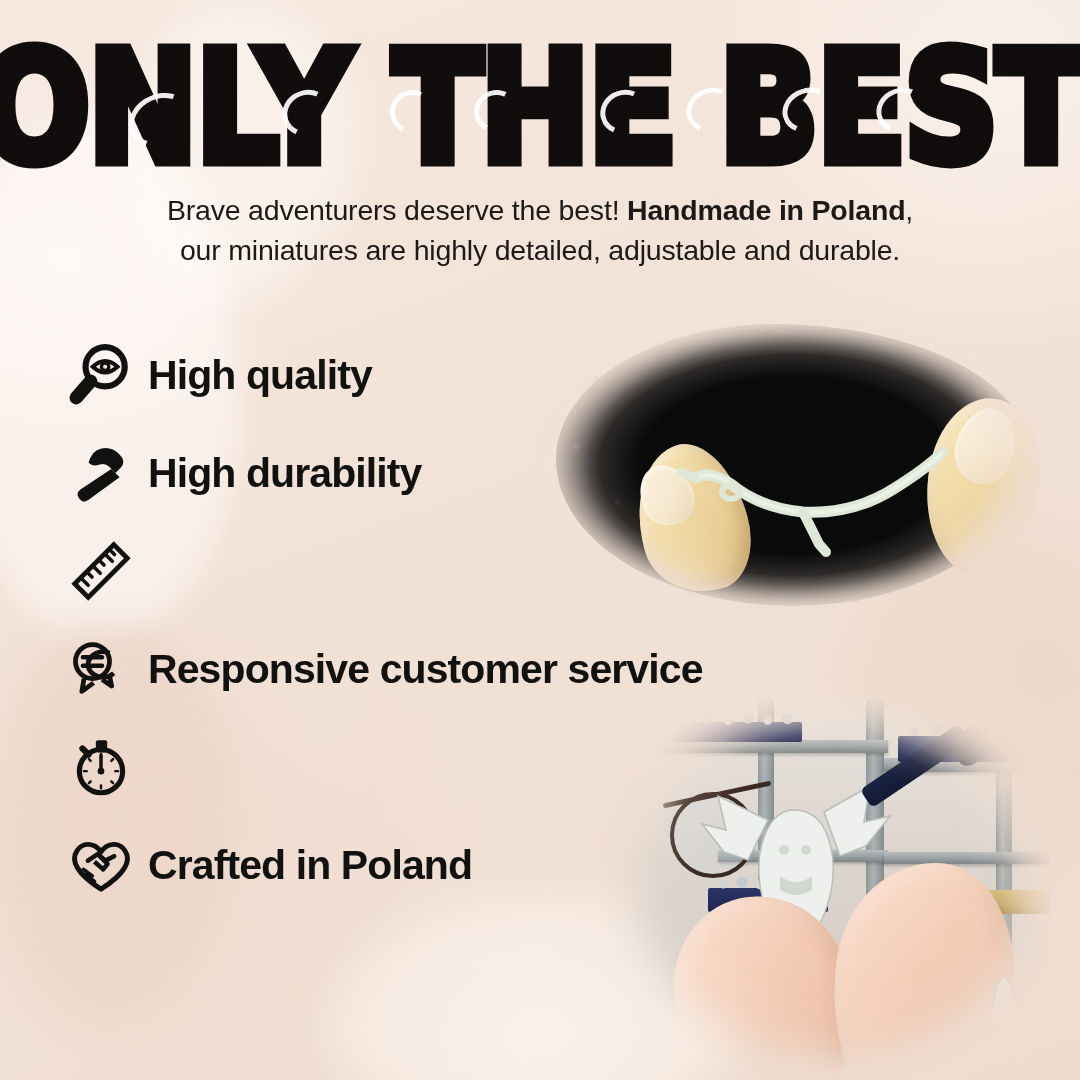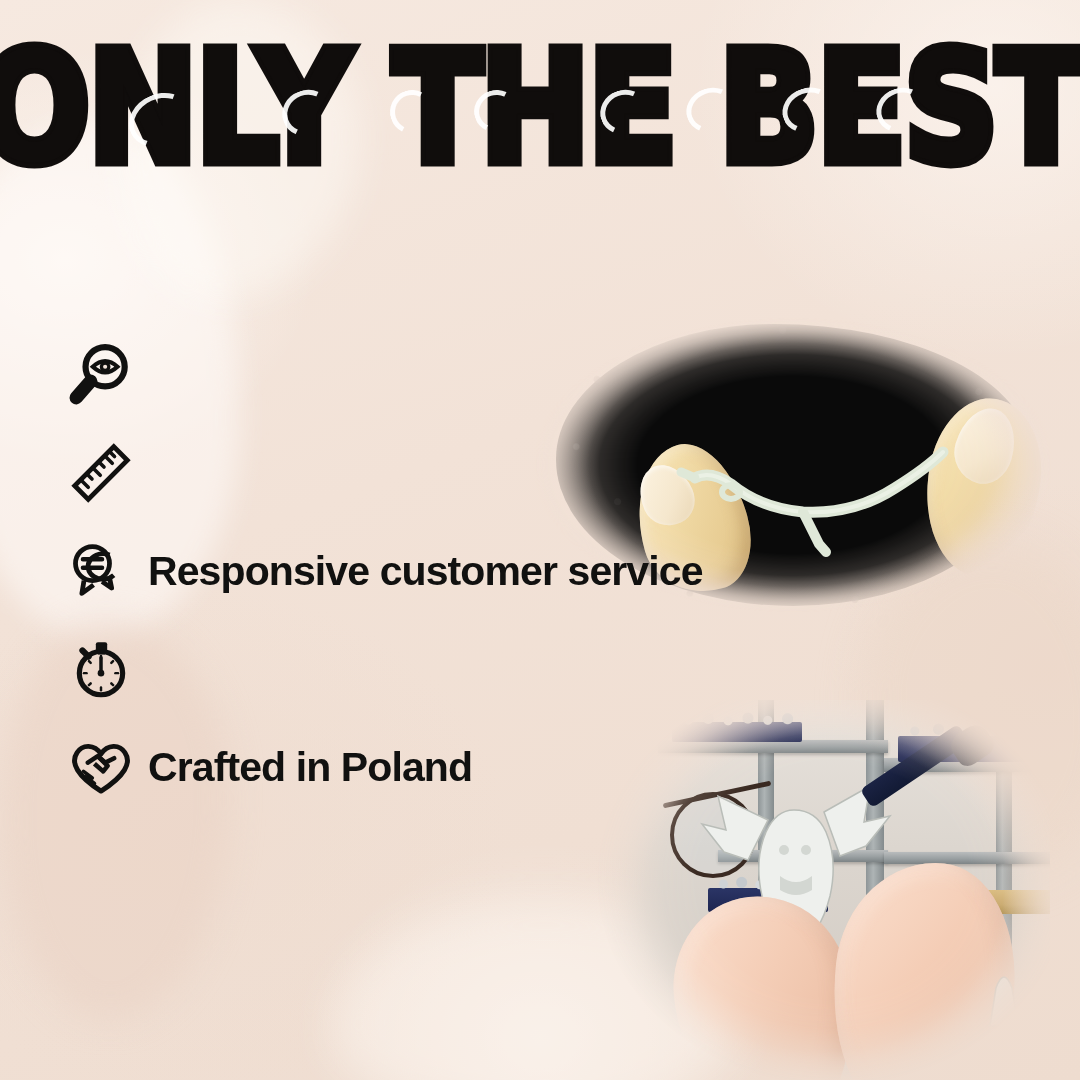--- a/index.html
+++ b/index.html
@@ -377,35 +377,49 @@
     <div class="gloss" style="left:128px; top:62px;  width:54px; height:42px; transform:rotate(-24deg);"></div>
     <div class="gloss" style="left:282px; top:58px;  width:40px; height:36px; transform:rotate(-20deg);"></div>
     <div class="gloss" style="left:390px; top:58px;  width:34px; height:34px; transform:rotate(-18deg);"></div>
     <div class="gloss" style="left:474px; top:58px;  width:34px; height:32px; transform:rotate(-18deg);"></div>
     <div class="gloss" style="left:600px; top:58px;  width:38px; height:34px; transform:rotate(-20deg);"></div>
     <div class="gloss" style="left:686px; top:56px;  width:40px; height:34px; transform:rotate(-20deg);"></div>
     <div class="gloss" style="left:782px; top:56px;  width:42px; height:34px; transform:rotate(-20deg);"></div>
     <div class="gloss" style="left:876px; top:56px;  width:40px; height:34px; transform:rotate(-20deg);"></div>
   </div>
 
+  <div class="subtitle">
+    <span>Brave adventurers deserve the best! </span><b>Handmade in Poland</b><span>,</span><br>
+    <span>our miniatures are highly detailed, adjustable and durable.</span>
+  </div>
 
   <div class="features">
 
     <div class="feature-row">
       <span class="feature-icon">
         <svg width="66" height="66" viewBox="0 0 64 64">
           <circle cx="36" cy="24" r="19" fill="none" stroke="#111110" stroke-width="6"></circle>
           <path d="M22 38 L8 54" stroke="#111110" stroke-width="13" stroke-linecap="round"></path>
           <path d="M24 24 Q36 13 48 24 Q36 35 24 24 Z" fill="none" stroke="#111110" stroke-width="4"></path>
           <circle cx="36" cy="24" r="5.2" fill="#111110"></circle>
           <circle cx="36" cy="24" r="2" fill="#f3e4da"></circle>
         </svg>
       </span>
-    </div>
-
+      <span class="feature-label">High quality</span>
+    </div>
+
+    <div class="feature-row">
+      <span class="feature-icon">
+        <svg width="66" height="66" viewBox="0 0 64 64">
+          <path d="M28 10 Q40 4 50 14 Q56 20 52 26 L46 32 L40 26 Q36 22 30 24 Q24 26 20 22 Q22 14 28 10 Z" fill="#111110"></path>
+          <path d="M42 28 L50 36 L20 58 Q15 62 11 57 Q7 52 12 48 Z" fill="#111110"></path>
+        </svg>
+      </span>
+      <span class="feature-label">High durability</span>
+    </div>
 
     <div class="feature-row">
       <span class="feature-icon">
         <svg width="68" height="68" viewBox="0 0 64 64">
           <g transform="rotate(-45 32 32)">
             <rect x="6" y="23" width="52" height="18" fill="none" stroke="#111110" stroke-width="4.5"></rect>
             <path d="M14 23 L14 33 M22 23 L22 30 M30 23 L30 33 M38 23 L38 30 M46 23 L46 33 M52 23 L52 30" stroke="#111110" stroke-width="3.4" stroke-linecap="round"></path>
           </g>
         </svg>
       </span>

